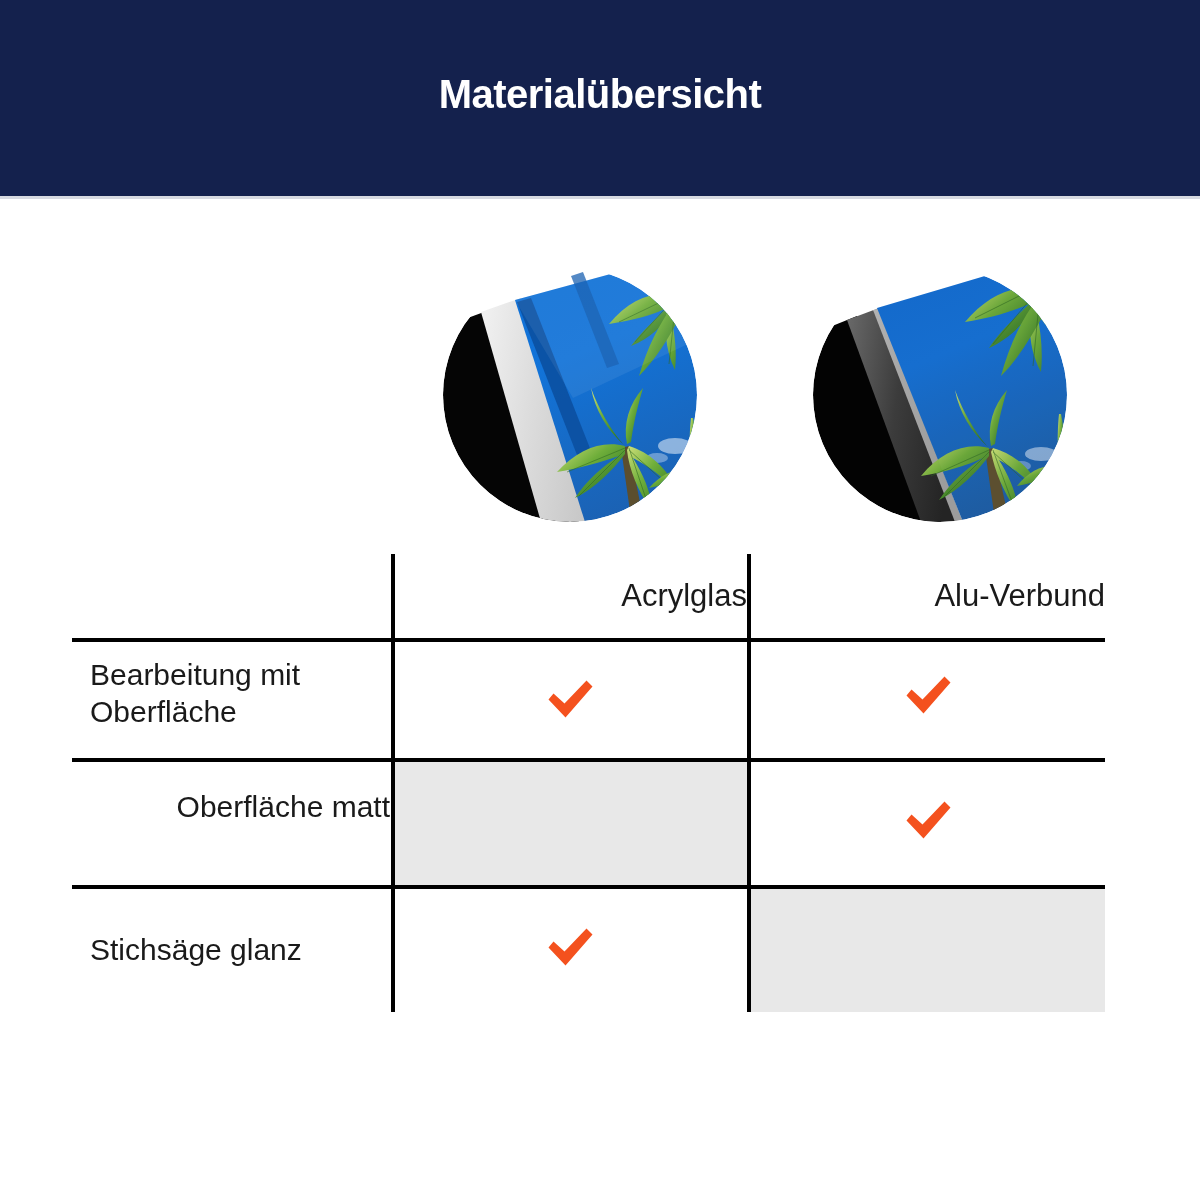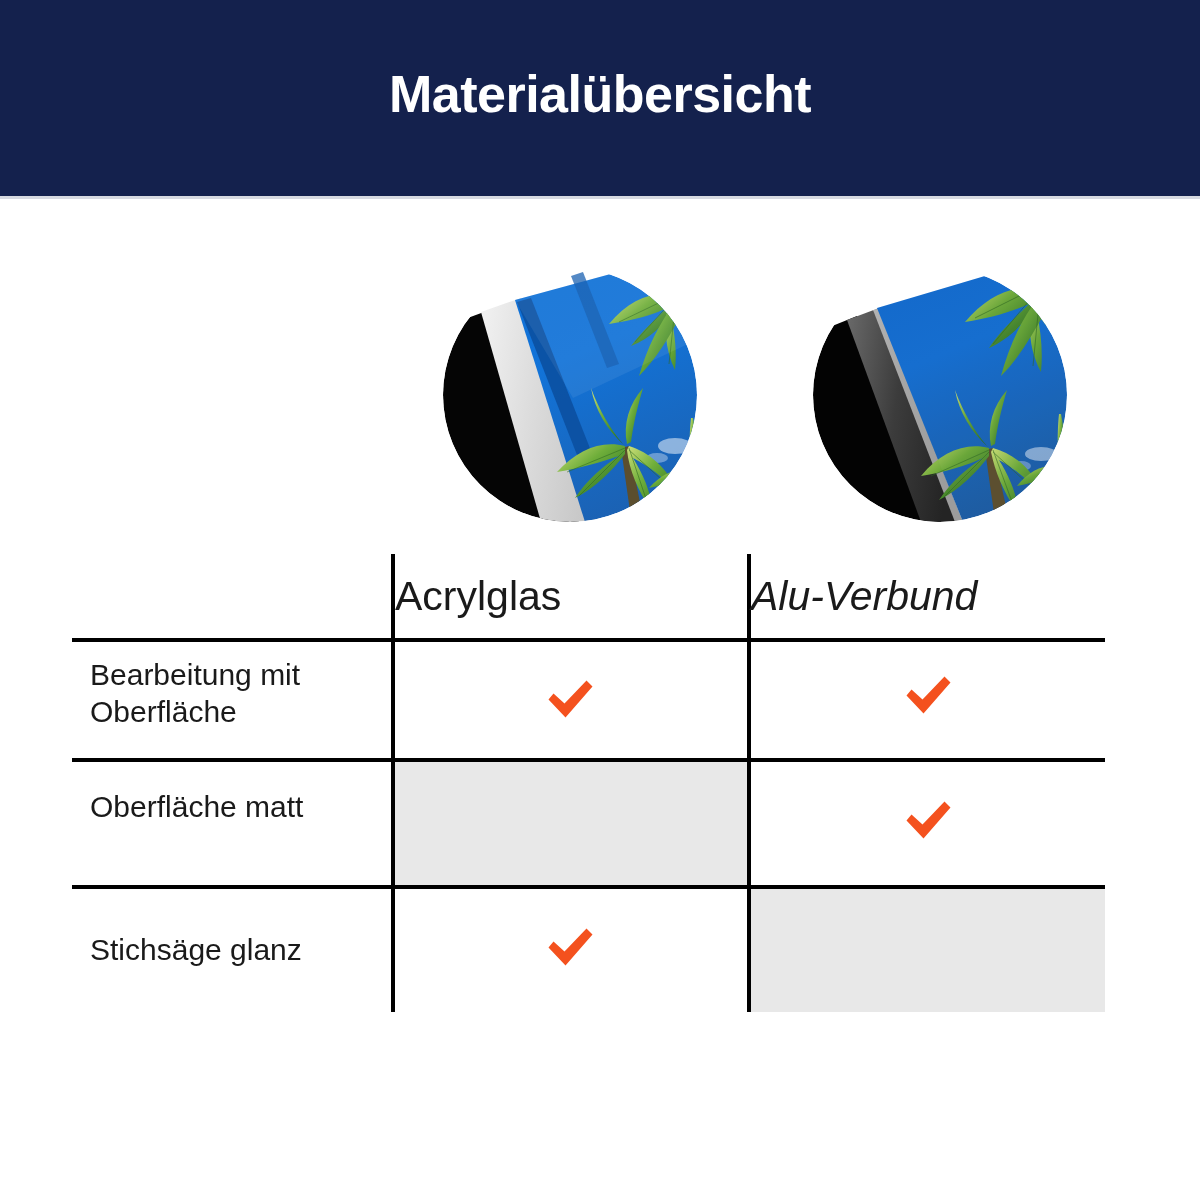--- a/index.html
+++ b/index.html
@@ -22,21 +22,21 @@
     top: 0;
     width: 1200px;
     height: 196px;
     background: #14214d;
     display: flex;
     align-items: center;
     justify-content: center;
   }
   .header-title {
     color: #ffffff;
-    font-size: 52px;
+    font-size: 40px;
     font-weight: bold;
     letter-spacing: -0.5px;
     line-height: 1;
     text-align: center;
     white-space: nowrap;
     transform: translateY(-4px);
   }
   .header-underline {
     position: absolute;
     left: 0;
@@ -98,41 +98,41 @@
   .shade.matt-acryl  { left: 323px; top: 208px; width: 352px; height: 123px; }
   .shade.glanz-alu   { left: 679px; top: 335px; width: 354px; height: 123px; }
 
   
   .col-head {
     position: absolute;
     top: 0;
     height: 84px;
     display: flex;
     align-items: center;
-    justify-content: flex-start;
-    font-size: 41px;
+    justify-content: flex-end;
+    font-size: 31px;
     color: #1a1a1a;
     white-space: nowrap;
   }
   .col-head.acryl { left: 323px; width: 352px; }
-  .col-head.alu   { left: 679px; width: 354px; font-style: italic; }
+  .col-head.alu   { left: 679px; width: 354px; }
 
   
   .row-label {
     position: absolute;
     left: 18px;
     width: 300px;
     font-size: 30px;
     color: #1a1a1a;
     line-height: 1.22;
     display: flex;
     align-items: center;
   }
   .row-label.r1 { top: 88px;  height: 104px; }
-  .row-label.r2 { top: 208px; height: 90px; }
+  .row-label.r2 { top: 208px; height: 90px; justify-content: flex-end; }
   .row-label.r3 { top: 335px; height: 123px; }
 
   
   .check {
     position: absolute;
     width: 54px;
     height: 44px;
   }
   .check svg { display: block; width: 100%; height: 100%; }
 

